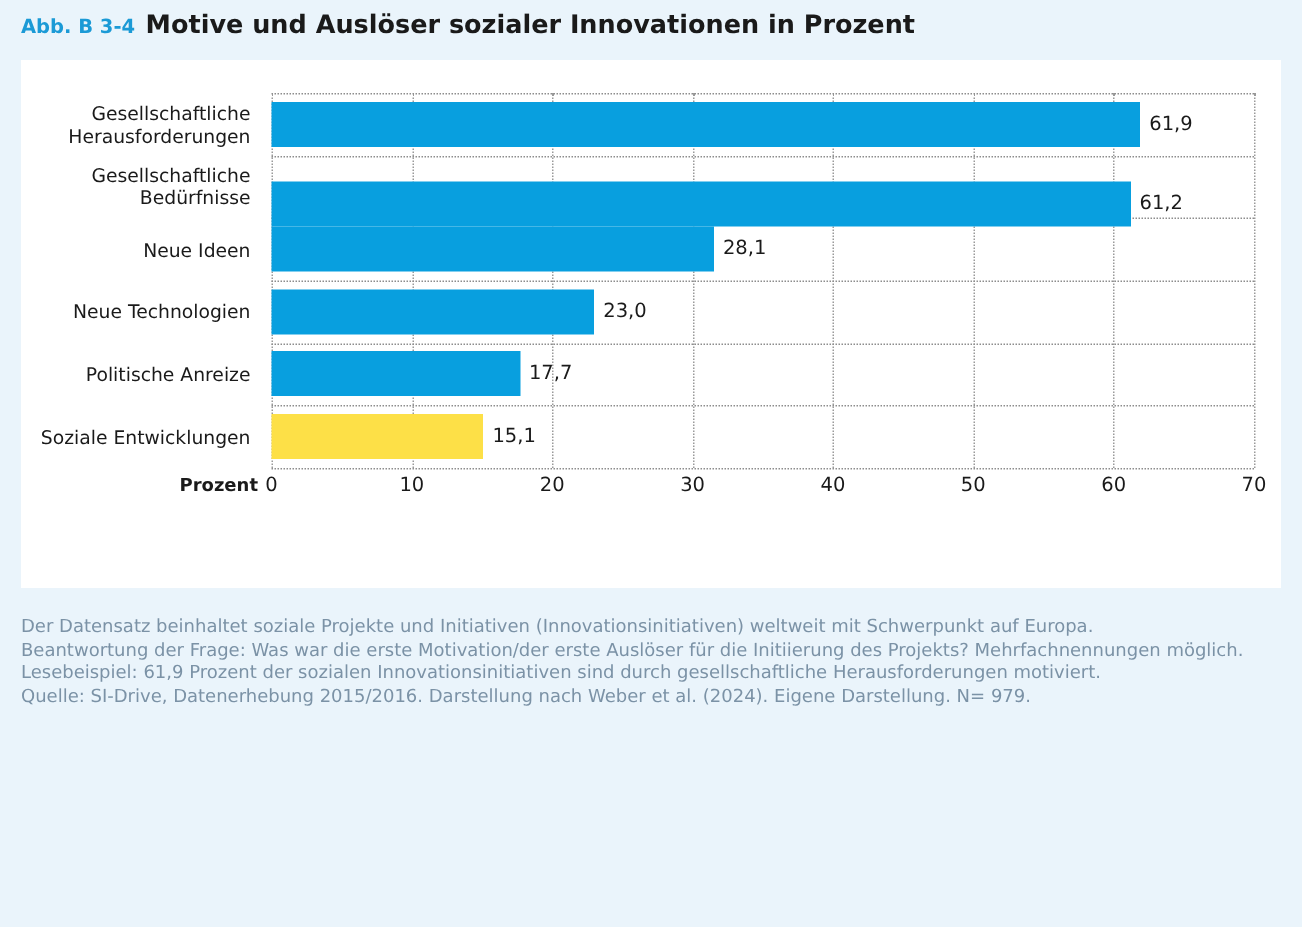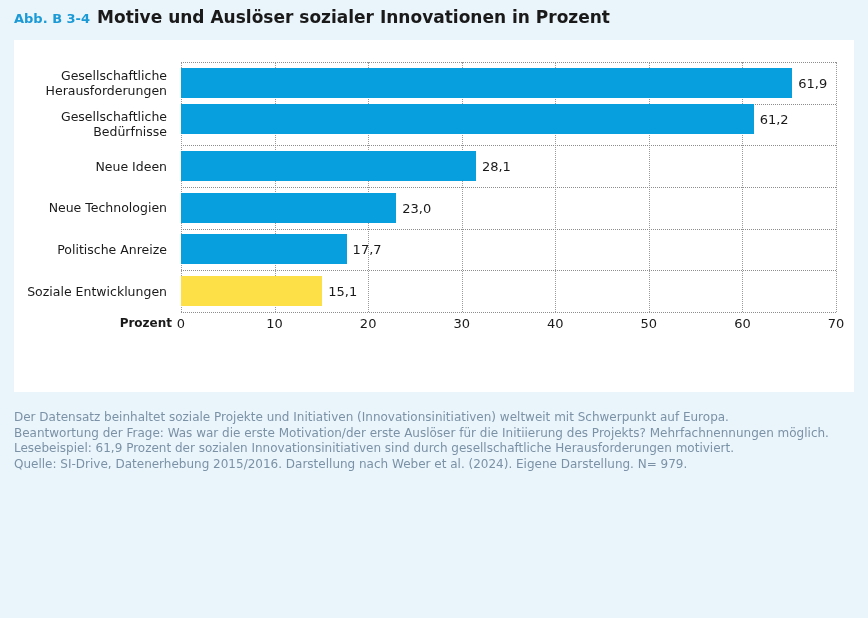--- a/index.html
+++ b/index.html
@@ -225,25 +225,25 @@
           <div class="gridline-h" style="top: 0px;"></div>
           <div class="gridline-h" style="top: 41.6667px;"></div>
           <div class="gridline-h" style="top: 83.3333px;"></div>
           <div class="gridline-h" style="top: 125px;"></div>
           <div class="gridline-h" style="top: 166.667px;"></div>
           <div class="gridline-h" style="top: 208.333px;"></div>
           <div class="gridline-h" style="top: 250px;"></div>
         </div>
       <div class="bars">
           <div class="row" style="top: 0px;">
-            <div class="bar" style="width: 579.207px; background: rgb(8, 159, 223); padding-left: 32px;">
+            <div class="bar" style="width: 579.207px; background: rgb(8, 159, 223);">
               <span class="bar-value">61,9</span>
             </div>
           </div>
-          <div class="row" style="top: 36px;">
+          <div class="row" style="top: 53px;">
             <div class="bar" style="width: 572.657px; background: rgb(8, 159, 223);">
               <span class="bar-value">61,2</span>
             </div>
           </div>
           <div class="row" style="top: 83.3333px;">
             <div class="bar" style="width: 262.936px; background: rgb(8, 159, 223); padding-left: 32px;">
               <span class="bar-value">28,1</span>
             </div>
           </div>
           <div class="row" style="top: 125px;">

